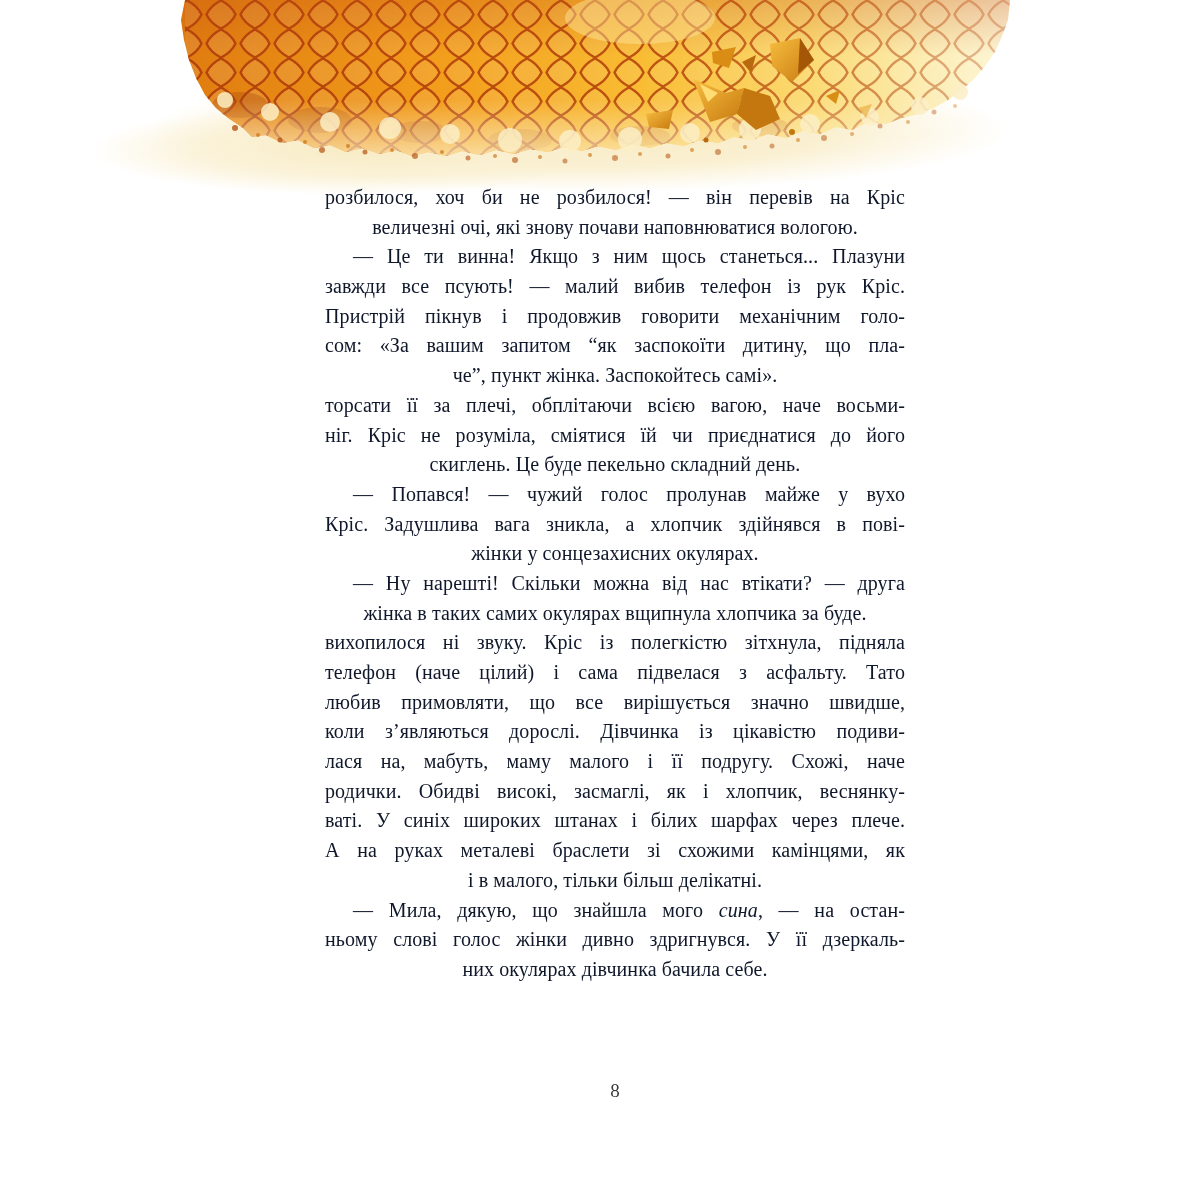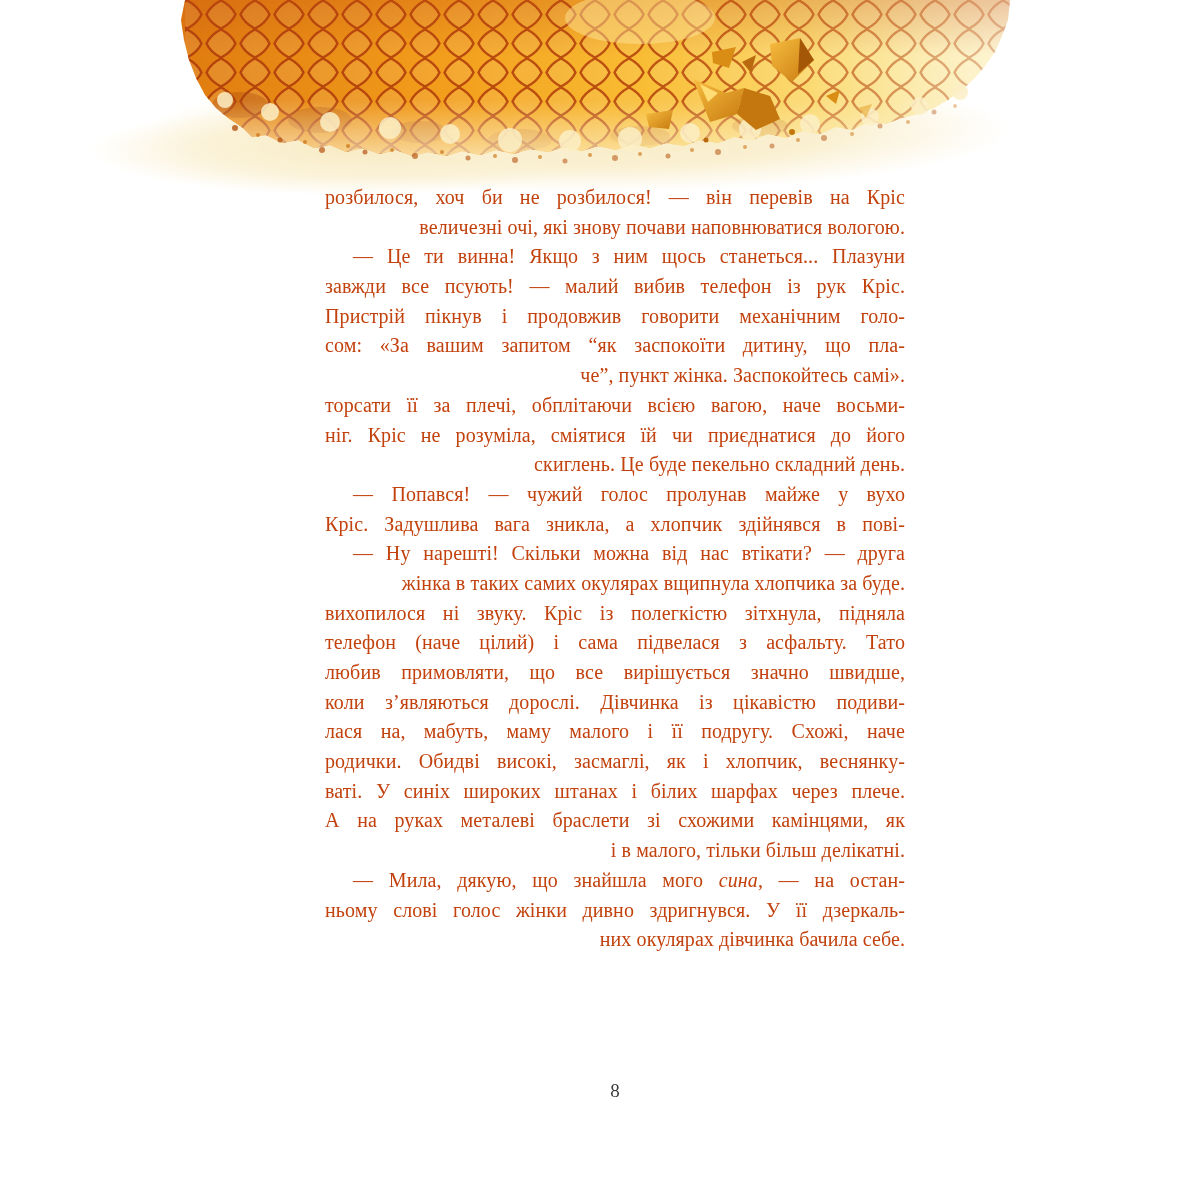--- a/index.html
+++ b/index.html
@@ -15,21 +15,21 @@
     position: absolute;
     left: 325px; top: 183px; width: 580px;
     font-size: 20px;
     line-height: 29.7px;
     color: #383838;
     letter-spacing: 0.1px;
   }
   .para { margin: 0; }
   .line { height: 29.7px; }
   .line.j { text-align: justify; text-align-last: justify; }
-  .line.last { text-align: right; white-space: nowrap; }
+  .line.last { text-align: center; white-space: nowrap; }
   .line.indent { text-indent: 28px; }
   .page-number {
     position: absolute;
     left: 325px; top: 1080px; width: 580px;
     text-align: center;
     font-size: 19px;
     color: #3b3b3b;
   }
 </style>
 </head>
@@ -156,40 +156,41 @@
       <polygon points="742,62 756,55 751,73" fill="#b96a10"></polygon>
       <polygon points="646,114 673,110 669,129 649,127" fill="url(#shardG)"></polygon>
       <polygon points="826,96 840,90 836,104" fill="#d98d15"></polygon>
       <polygon points="858,108 872,104 866,118" fill="#e8b045" opacity="0.7"></polygon>
       <circle cx="792" cy="132" r="3" fill="#c4770e"></circle>
       <circle cx="706" cy="140" r="2.5" fill="#b96a10"></circle>
     </g>
   </svg>
 </div>
 
-<main class="text-block" style="color: #c2410c;">
+<main class="text-block" style="color: #0f172a;">
     <div class="para">
       <div class="line j">розбилося, хоч би не розбилося! — він перевів на Кріс</div>
       <div class="line last">величезні очі, які знову почави наповнюватися вологою.</div>
     </div>
     <div class="para">
       <div class="line j indent">— Це ти винна! Якщо з ним щось станеться... Плазуни</div>
       <div class="line j">завжди все псують! — малий вибив телефон із рук Кріс.</div>
       <div class="line j">Пристрій пікнув і продовжив говорити механічним голо-</div>
       <div class="line j">сом: «За вашим запитом “як заспокоїти дитину, що пла-</div>
       <div class="line last">че”, пункт жінка. Заспокойтесь самі».</div>
     </div>
     <div class="para">
       <div class="line j">торсати її за плечі, обплітаючи всією вагою, наче восьми-</div>
       <div class="line j">ніг. Кріс не розуміла, сміятися їй чи приєднатися до його</div>
       <div class="line last">скиглень. Це буде пекельно складний день.</div>
     </div>
     <div class="para">
       <div class="line j indent">— Попався! — чужий голос пролунав майже у вухо</div>
       <div class="line j">Кріс. Задушлива вага зникла, а хлопчик здійнявся в пові-</div>
+      <div class="line last">жінки у сонцезахисних окулярах.</div>
     </div>
     <div class="para">
       <div class="line j indent">— Ну нарешті! Скільки можна від нас втікати? — друга</div>
       <div class="line last">жінка в таких самих окулярах вщипнула хлопчика за буде.</div>
     </div>
     <div class="para">
       <div class="line j">вихопилося ні звуку. Кріс із полегкістю зітхнула, підняла</div>
       <div class="line j">телефон (наче цілий) і сама підвелася з асфальту. Тато</div>
       <div class="line j">любив примовляти, що все вирішується значно швидше,</div>
       <div class="line j">коли з’являються дорослі. Дівчинка із цікавістю подиви-</div>

